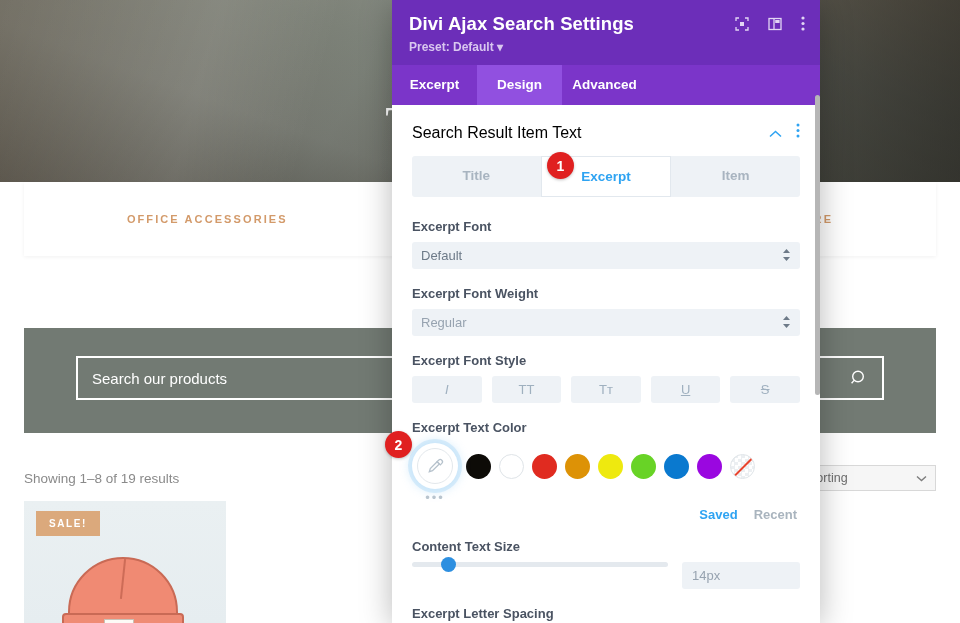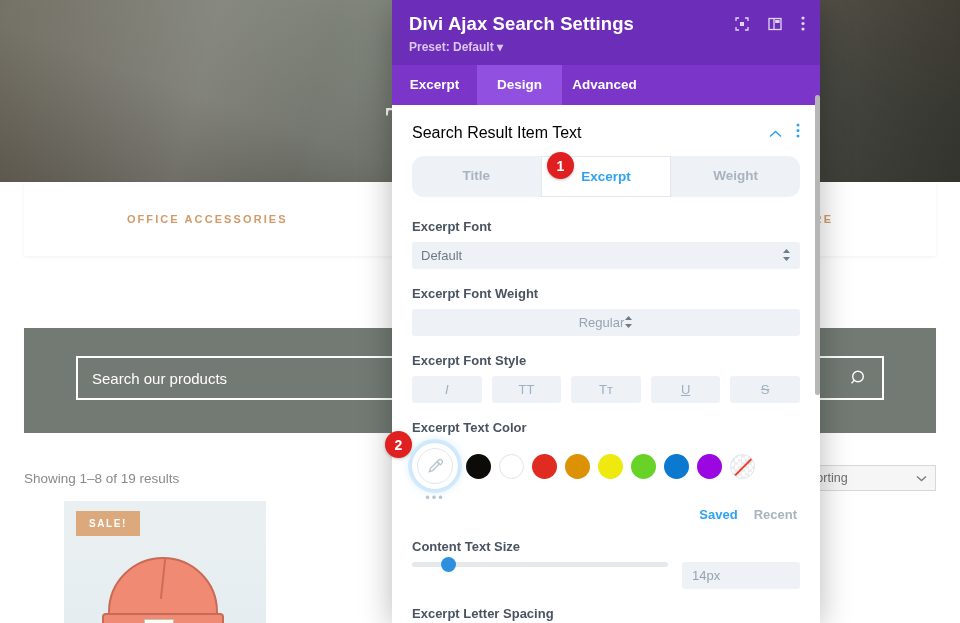--- a/index.html
+++ b/index.html
@@ -74,21 +74,21 @@
     background: #f6f6f6; font-size: 12.5px; color: #6d6d6d;
     display: flex; align-items: center; padding: 0 8px;
     justify-content: space-between;
   }
 
   .products {
     position: absolute; left: 24px; top: 501px; width: 912px; height: 122px;
     display: flex; gap: 28px;
   }
   .product { width: 202px; height: 122px; position: relative; overflow: hidden;
-             background: linear-gradient(180deg,#eaf0f2 0%, #e6edf0 100%); margin-left: 40px; }
+             background: linear-gradient(180deg,#eaf0f2 0%, #e6edf0 100%); }
   .product-3 { background: #ffffff; }
 
   .sale-badge {
     position: absolute; left: 12px; top: 10px; z-index: 3;
     background: #dba97c; color: #ffffff;
     font-size: 10px; font-weight: bold; letter-spacing: 1.6px;
     padding: 7px 13px;
   }
 
   
@@ -188,21 +188,21 @@
   }
 
   .section-head {
     display: flex; align-items: center; justify-content: space-between;
     padding-bottom: 14px;
   }
   .section-title { color: #000000; font-size: 16px; }
   .section-head-icons { display: flex; align-items: center; gap: 14px; color: #2ea3f2; }
 
   .toggle-group {
-    display: flex; gap: 0; border-radius: 12px; overflow: hidden;
+    display: flex; gap: 0; border-radius: 3px; overflow: hidden;
     margin-bottom: 22px; position: relative;
   }
   .toggle-btn {
     flex: 1; text-align: center; padding: 12px 0;
     font-size: 13.5px; font-weight: bold;
     background: #eef2f6; color: #a8b4c0;
     background-image: radial-gradient(rgba(255,255,255,0.85) 0.6px, transparent 0.6px);
     background-size: 4px 4px;
   }
   .toggle-btn.active {
@@ -214,21 +214,21 @@
   .field-label {
     font-size: 13px; font-weight: bold; color: #4a5362; margin-bottom: 8px;
   }
   .select-box {
     height: 27px; background: #eef2f6; border-radius: 3px;
     display: flex; align-items: center; justify-content: space-between;
     padding: 0 9px; font-size: 13px; color: #6d7a88;
     background-image: radial-gradient(rgba(255,255,255,0.9) 0.6px, transparent 0.6px);
     background-size: 4px 4px;
   }
-  .select-box.muted { color: #97a3b0; justify-content: center; }
+  .select-box.muted { color: #97a3b0; }
   .select-arrows { font-size: 9px; color: #6d7a88; line-height: 1; text-align: center; }
 
   .style-row { display: flex; gap: 10px; }
   .style-btn {
     flex: 1; height: 27px; background: #eef2f6; border-radius: 3px;
     display: flex; align-items: center; justify-content: center;
     color: #9fb0bf; font-size: 13px;
     background-image: radial-gradient(rgba(255,255,255,0.9) 0.6px, transparent 0.6px);
     background-size: 4px 4px;
   }
@@ -420,21 +420,21 @@
                 <circle cx="2" cy="7.5" r="1.5"></circle>
                 <circle cx="2" cy="13" r="1.5"></circle>
             </svg>
           </span>
         </div>
       </div>
 
       <div class="toggle-group">
         <div class="toggle-btn">Title</div>
         <div class="toggle-btn active">Excerpt</div>
-        <div class="toggle-btn">Weight</div>
+        <div class="toggle-btn">Item</div>
       </div>
 
       <div class="field">
         <div class="field-label">Excerpt Font</div>
         <div class="select-box">
           <span>Default</span>
           <span class="select-arrows">
             <svg width="9" height="14" viewBox="0 0 9 14" fill="#6d7a88">
               <polygon points="4.5,1 8,5 1,5"></polygon>
                 <polygon points="4.5,13 8,9 1,9"></polygon>

